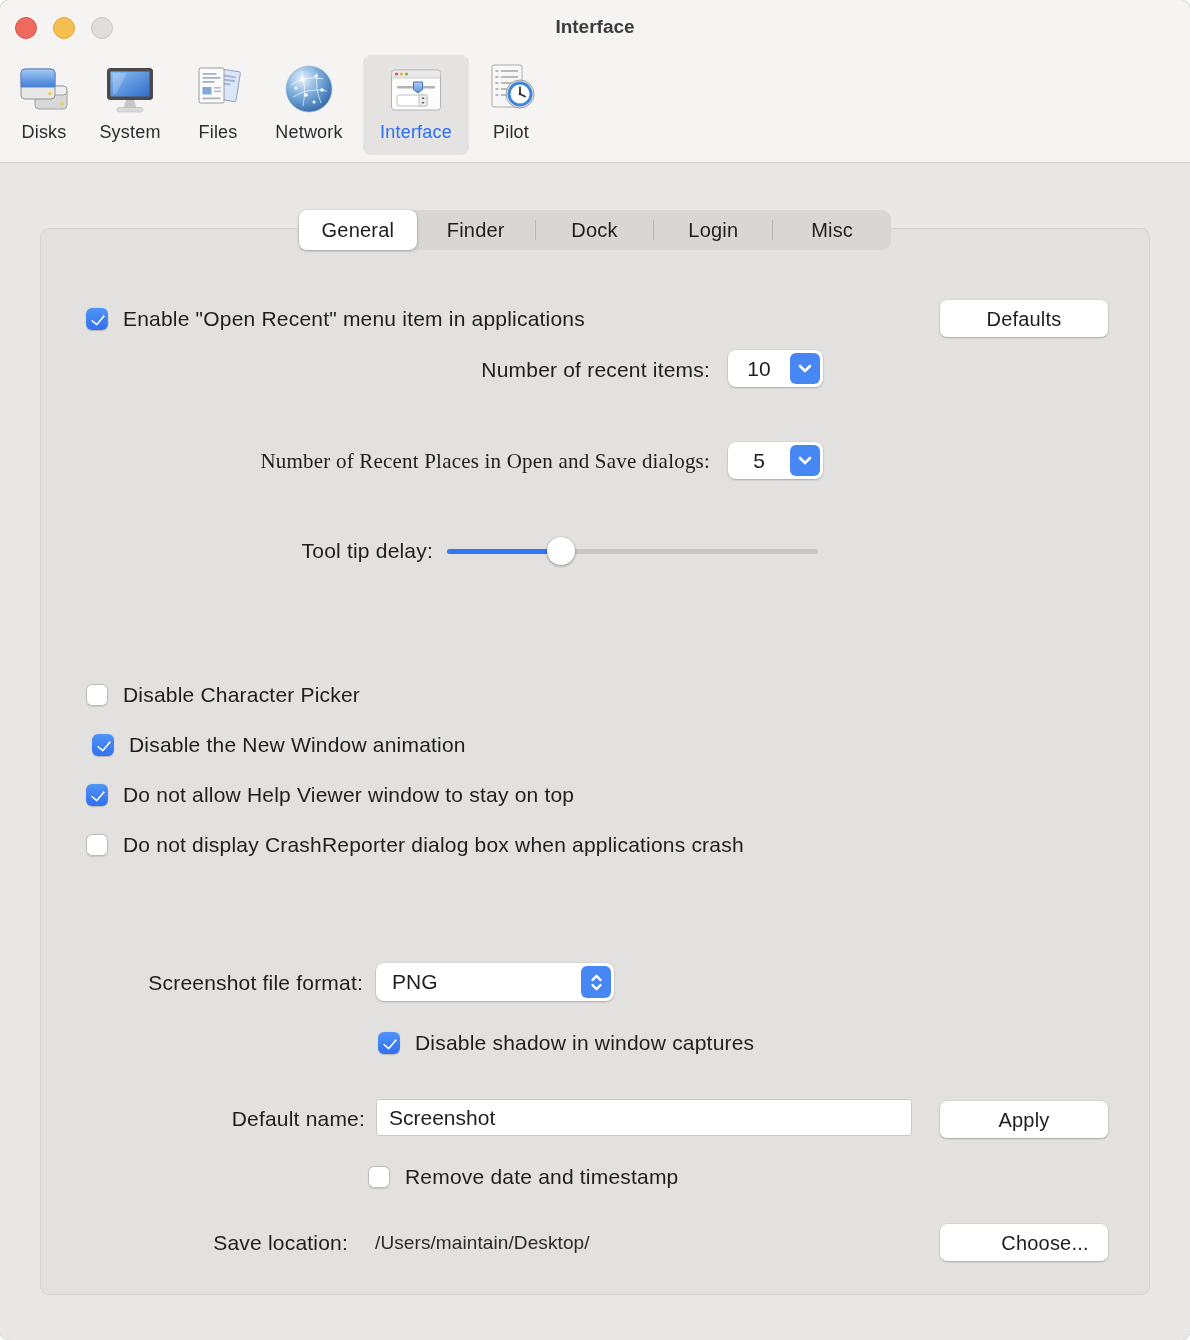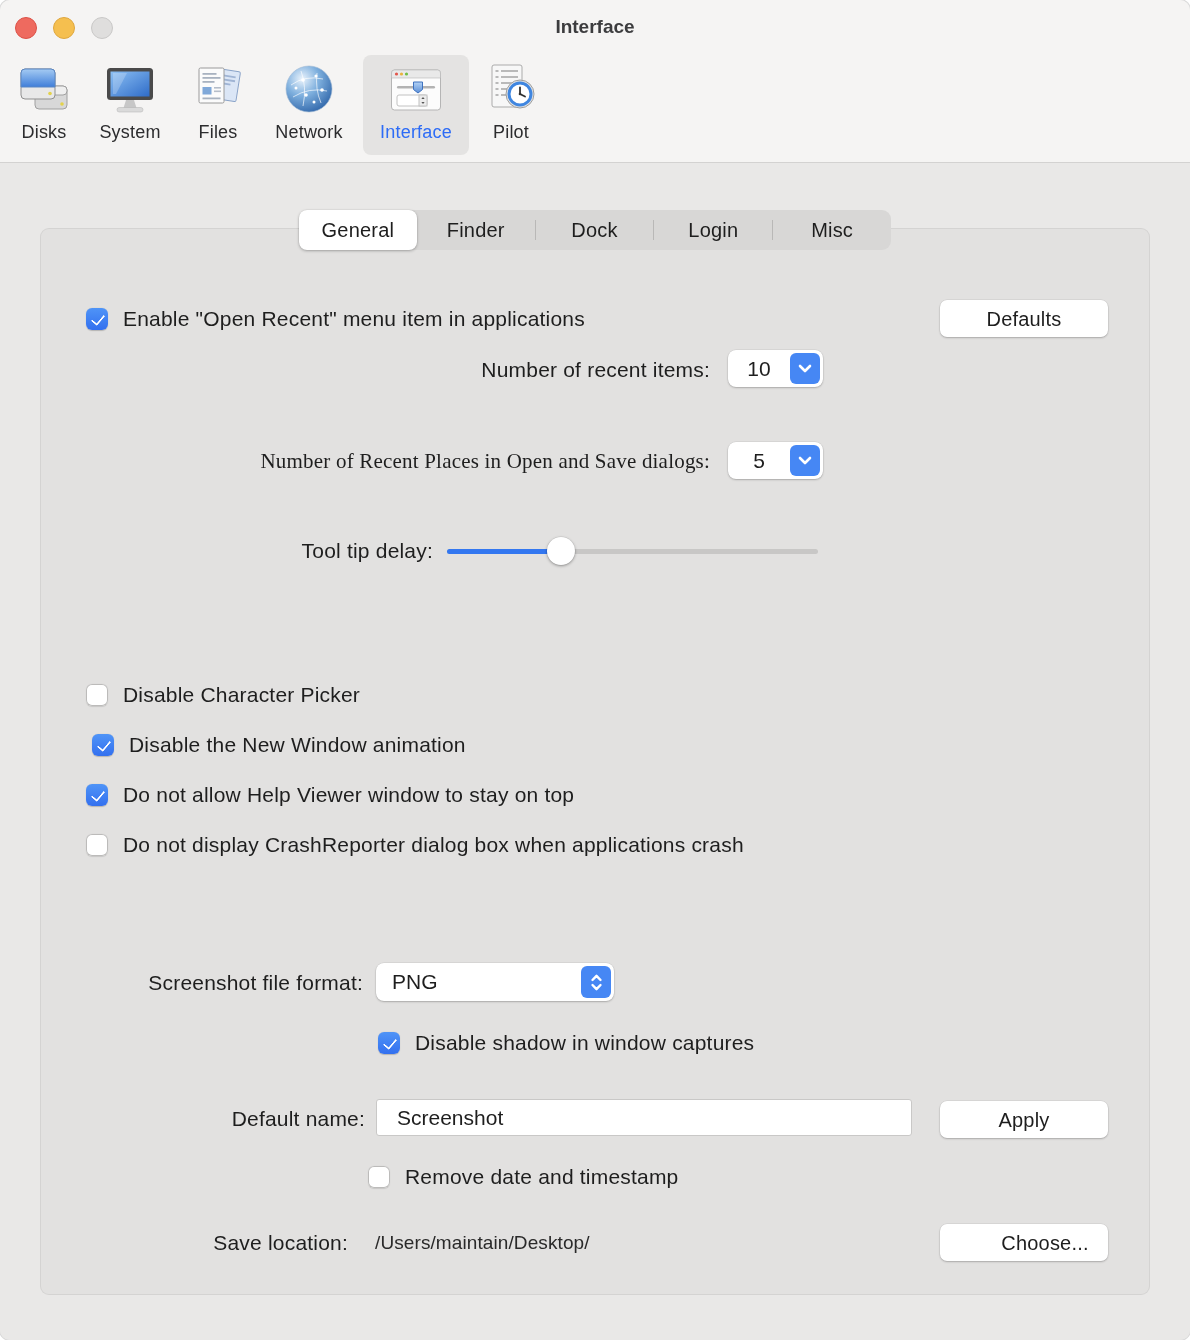--- a/index.html
+++ b/index.html
@@ -77,21 +77,21 @@
 
   
   .slider{position:absolute;left:447px;top:537px;width:371px;height:28px;--pct:30%;}
   .slider .track{position:absolute;left:0;top:12px;width:100%;height:5px;border-radius:2.5px;background:#c8c7c6;}
   .slider .fill{position:absolute;left:0;top:12px;width:var(--pct);height:5px;border-radius:2.5px;background:#3377f0;}
   .slider .thumb{position:absolute;top:0;left:calc(var(--pct) - 14px);width:28px;height:28px;border-radius:50%;
          background:#ffffff;box-shadow:0 1px 3px rgba(0,0,0,.35),0 0 0 .5px rgba(0,0,0,.08);}
 
   
   .field{position:absolute;left:376px;top:1099px;width:536px;height:37px;background:#fff;
-         border:1px solid #c9c8c7;border-radius:3px;font-size:21px;color:var(--txt);padding:0 20px;outline:none;}
+         border:1px solid #c9c8c7;border-radius:3px;font-size:21px;color:var(--txt);padding:0 12px;outline:none;}
 
   .path-text{position:absolute;font-size:19px;color:#2a2a2a;line-height:37px;height:37px;letter-spacing:.1px;}
 </style>
 </head>
 <body>
 
 <div class="window">
 
   <div class="titlebar">
     <div class="traffic">

